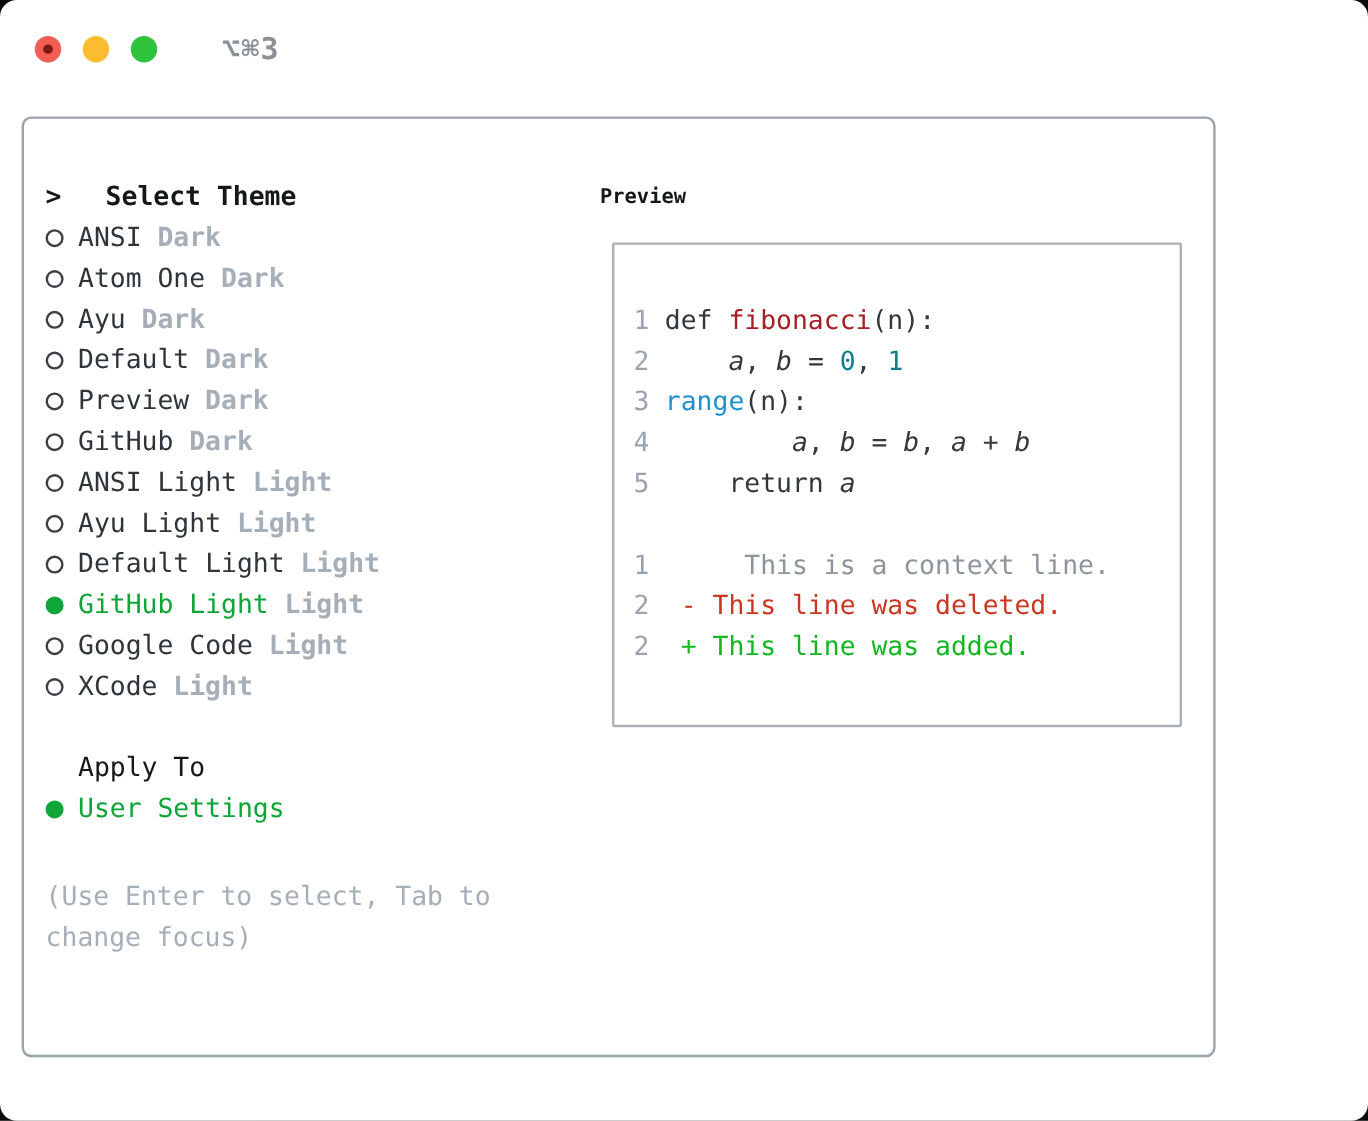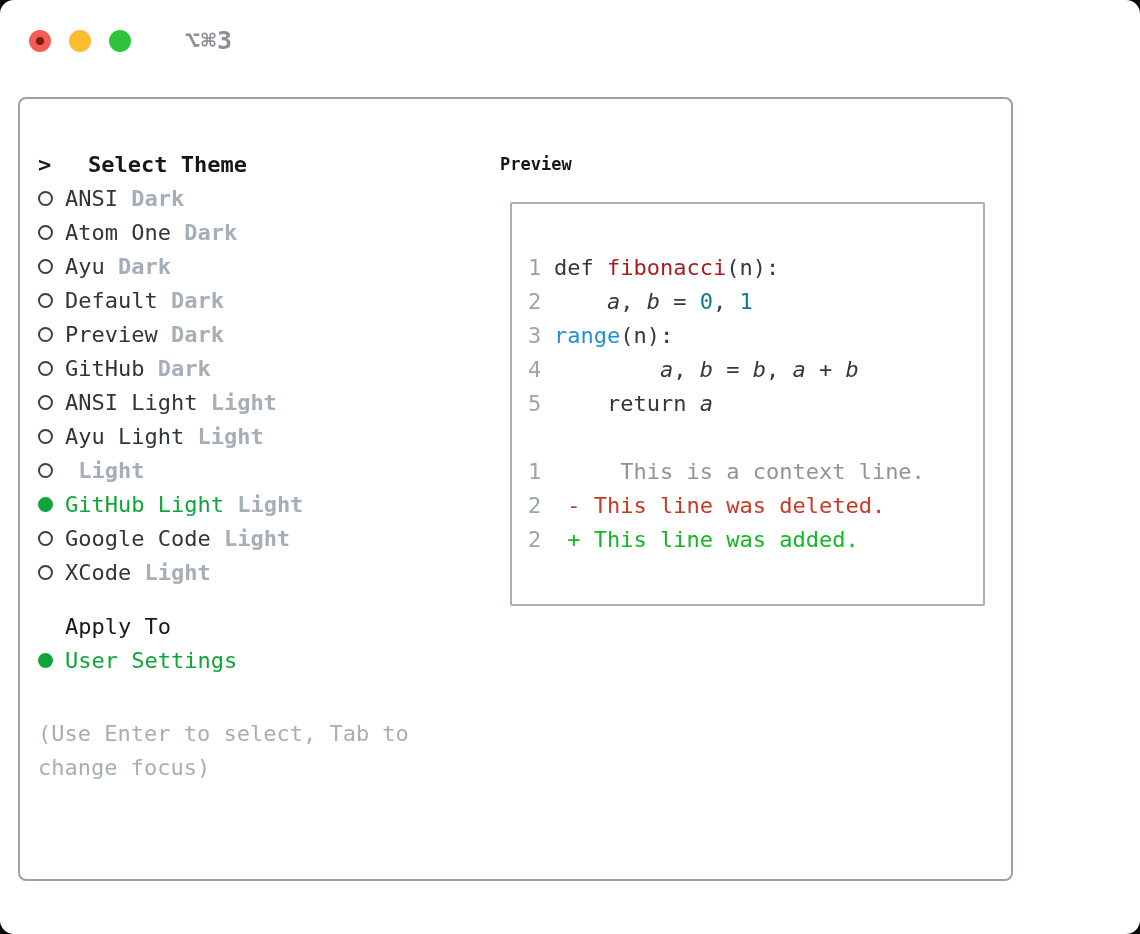--- a/index.html
+++ b/index.html
@@ -107,21 +107,21 @@
     margin-right: 12px;
     flex: 0 0 auto;
   }
   .marker.selected {
     background: var(--accent-green);
     border-color: var(--accent-green);
   }
   .theme-name { color: var(--text-dark); }
   .theme-name.selected { color: var(--accent-green); }
   .variant { color: var(--muted); margin-left: 13.2px; font-weight: bold; }
-  .apply-section { margin-top: 20px; }
+  .apply-section { margin-top: 34px; }
   .apply-header {
     margin-left: 27px;
     color: var(--header-black);
   }
   .option-label { color: var(--text-dark); }
   .option-label.selected { color: var(--accent-green); }
   .hint {
     margin-top: 40px;
     line-height: 34px;
     color: var(--muted);
@@ -229,20 +229,21 @@
             <span class="theme-name">ANSI Light</span>
             <span class="variant">Light</span>
           </div>
           <div class="row">
             <span class="marker"></span>
             <span class="theme-name">Ayu Light</span>
             <span class="variant">Light</span>
           </div>
           <div class="row">
             <span class="marker"></span>
+            <span class="theme-name">Default Light</span>
             <span class="variant">Light</span>
           </div>
           <div class="row">
             <span class="marker selected"></span>
             <span class="theme-name selected">GitHub Light</span>
             <span class="variant">Light</span>
           </div>
           <div class="row">
             <span class="marker"></span>
             <span class="theme-name">Google Code</span>

